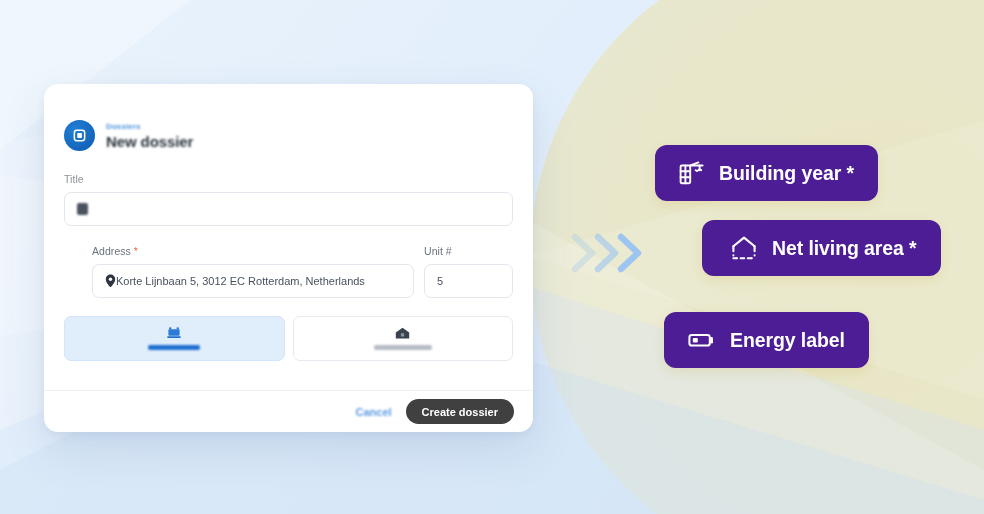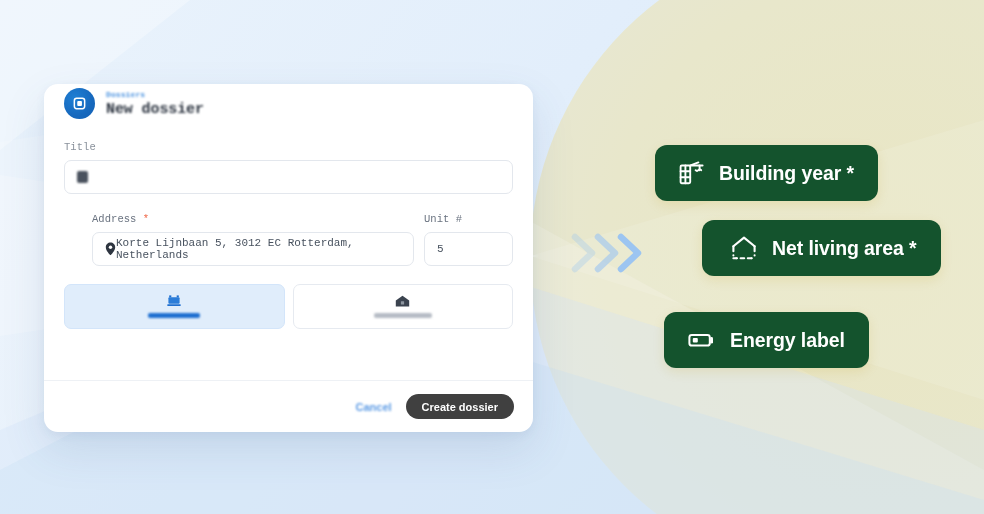--- a/index.html
+++ b/index.html
@@ -17,21 +17,21 @@
   
   #dossier-card {
     position: absolute;
     left: 44px; top: 84px;
     width: 489px; height: 348px;
     background: #ffffff;
     border-radius: 14px;
     box-shadow: 0 18px 44px rgba(60,95,140,.13), 0 3px 10px rgba(60,95,140,.07);
     display: flex; flex-direction: column;
   }
-  #card-body { padding: 4px 20px 0 20px; flex: 1; font-family: Liberation Mono, monospace; }
+  #card-body { padding: 36px 20px 0 20px; flex: 1; }
 
   
   .card-header { display: flex; align-items: center; gap: 11px; margin-bottom: 22px; }
   .brand-avatar {
     width: 31px; height: 31px; border-radius: 50%;
     background: radial-gradient(circle at 35% 32%, #1f7fd4 0%, #1668bd 62%, #1360b4 100%);
     display: flex; align-items: center; justify-content: center;
     flex: 0 0 auto;
     filter: blur(.35px);
   }
@@ -87,21 +87,21 @@
   .toggle-card.selected { background: #e0edfb; border: 1px solid #d3e5fa; }
   .toggle-card.unselected { background: #ffffff; border: 1px solid #e6eaf0; }
   .toggle-bar { height: 5px; border-radius: 2px; filter: blur(1.1px); }
   .toggle-card.selected .toggle-bar { width: 52px; background: #1f6fd0; }
   .toggle-card.unselected .toggle-bar { width: 58px; background: #b6bcc5; }
   .toggle-icon { filter: blur(.5px); display:flex; }
 
   
   #card-footer {
     border-top: 1px solid #eef1f5;
-    height: 52px;
+    height: 42px;
     display: flex; align-items: center; justify-content: flex-end;
     gap: 14px; padding: 0 19px;
   }
   #cancel-button {
     font-size: 11px; color: #5b9ae4; background: none; border: none;
     cursor: pointer; filter: blur(.85px); font-family: inherit;
     font-weight: 600;
   }
   #create-button {
     background: #404040; color: #fff; border: none; cursor: pointer;
@@ -111,21 +111,21 @@
   }
 
   
   #chevron-group { position: absolute; left: 570px; top: 228px; display: flex; }
   #chevron-group svg { display: block; }
 
   
   .badge {
     position: absolute;
     display: flex; align-items: center; gap: 14px;
-    background: #14532d;
+    background: #4c1d95;
     border-radius: 12px;
     padding: 0 24px;
     height: 56px;
     color: #ffffff;
     font-size: 19.5px;
     font-weight: 700;
     letter-spacing: -.1px;
     white-space: nowrap;
     box-shadow: 0 4px 12px rgba(190,150,10,.14);
   }

